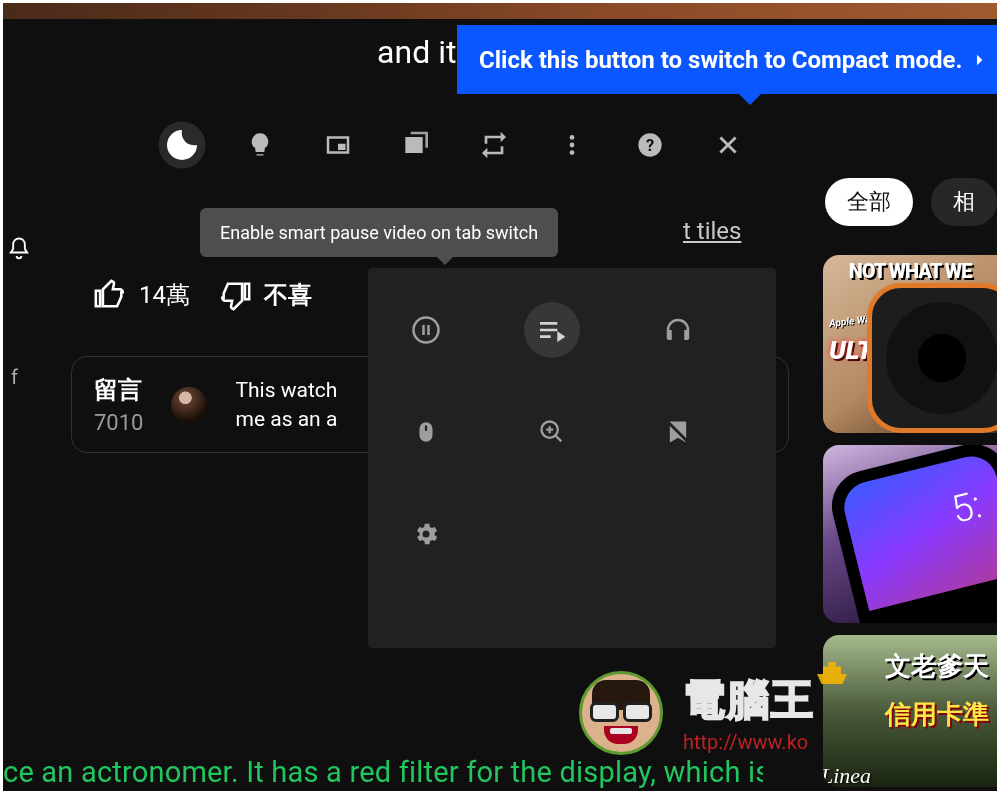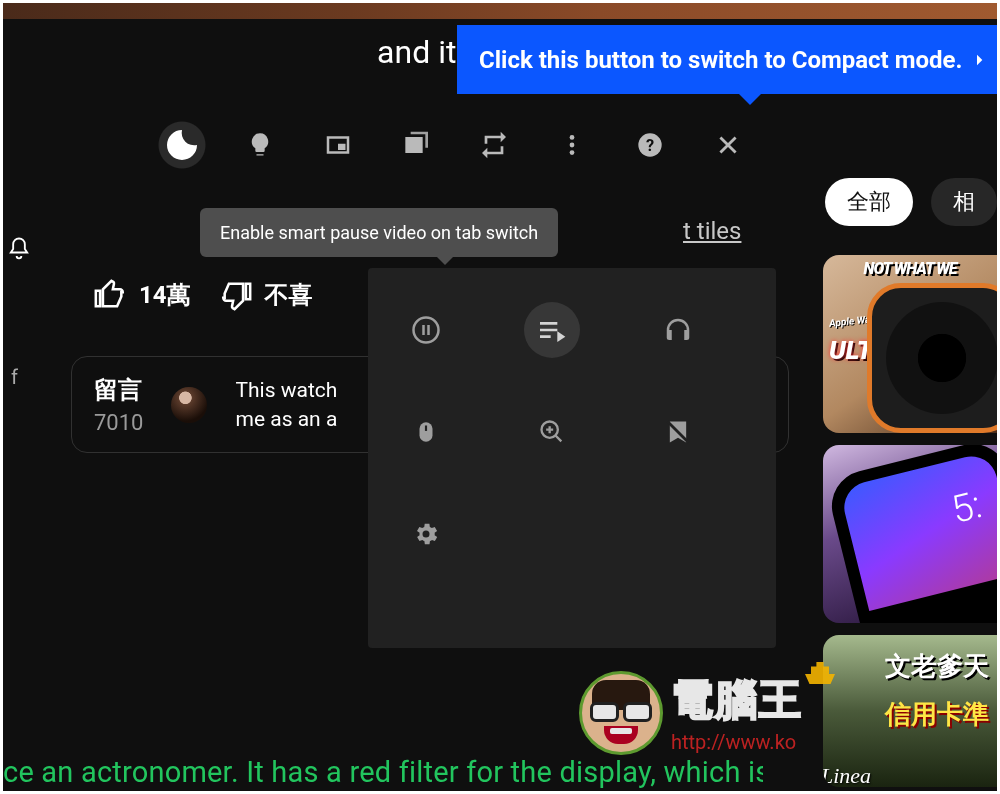--- a/index.html
+++ b/index.html
@@ -7,21 +7,21 @@
   .frame { position: absolute; top: 3px; left: 3px; right: 3px; bottom: 3px; background: #0f0f0f; overflow: hidden; }
   .vid-strip { position: absolute; top: 0; left: 0; right: 0; height: 16px; background: linear-gradient(90deg,#4a2a1a,#6b3a20 35%,#8a4a28 60%,#a05a30); }
   .caption-top { position: absolute; top: 30px; left: 0; right: 0; text-align: center; color: #fff; font-size: 32px; font-weight: 400; }
   .toolbar { position: absolute; top: 104px; left: 140px; width: 630px; height: 76px; display: flex; align-items: center; gap: 0; }
   .tbtn { width: 78px; height: 76px; display: flex; align-items: center; justify-content: center; color: #bababa; position: relative; }
   .tbtn.active { background: radial-gradient(circle, #2a2a2a 42%, transparent 44%); color: #fff; }
   .left-rail { position: absolute; left: 0; top: 230px; width: 28px; color: #fff; }
   .bell-ico { margin-left: 2px; }
   .f-letter { color: #aaa; font-size: 20px; margin: 100px 0 0 8px; font-weight: 400; }
   .meta-row { position: absolute; top: 275px; left: 90px; right: 215px; display: flex; align-items: center; gap: 28px; color: #fff; font-size: 24px; }
-  .meta-row .count { font-weight: 700; }
+  .meta-row .count { font-weight: 400; }
   .dislike-lbl { font-weight: 700; }
   .comment-box { position: absolute; top: 353px; left: 68px; width: 718px; height: 97px; border: 1px solid #313131; border-radius: 16px; display: flex; align-items: center; padding: 0 22px; gap: 28px; }
   .comment-left { display: flex; flex-direction: column; }
   .comment-title { color: #fff; font-size: 24px; font-weight: 700; }
   .comment-count { color: #9a9a9a; font-size: 22px; margin-top: 4px; }
   .avatar { width: 36px; height: 36px; border-radius: 50%; background: radial-gradient(circle at 40% 30%, #d7b7a4 18%, #5a3a2a 20%, #1a0e08 70%); flex-shrink: 0; }
   .comment-text { color: #fff; font-size: 21px; line-height: 1.35; }
   .panel { position: absolute; top: 265px; left: 365px; width: 408px; height: 380px; background: #212121; border-radius: 4px; display: flex; flex-direction: column; padding: 34px 30px; gap: 46px; }
   .panel-row { display: flex; gap: 70px; }
   .pcell { width: 56px; height: 56px; display: flex; align-items: center; justify-content: center; color: #9e9e9e; border-radius: 50%; }
@@ -34,32 +34,32 @@
   .callout::after { content: ""; position: absolute; top: 69px; left: 282px; border: 11px solid transparent; border-top-color: #0b57ff; border-bottom: none; }
   .chips { position: absolute; top: 175px; right: 0; display: flex; gap: 18px; align-items: center; }
   .chip { height: 48px; border-radius: 24px; display: flex; align-items: center; padding: 0 22px; font-size: 22px; font-weight: 500; }
   .chip.white { background: #fff; color: #0f0f0f; }
   .chip.dark { background: #272727; color: #fff; }
   .thumbs { position: absolute; right: 0; top: 252px; width: 174px; display: flex; flex-direction: column; gap: 12px; }
   .thumb { width: 174px; border-radius: 16px 0 0 16px; overflow: hidden; position: relative; background: #333; }
   .thumb.t1 { height: 178px; background: linear-gradient(145deg,#d6b89a 0%, #b28860 55%, #4a2c18 100%); }
   .t1 .watch { position: absolute; top: 28px; right: -20px; width: 150px; height: 150px; border-radius: 34px; background: #1d1d1d; border: 5px solid #e07a2a; }
   .t1 .watch::before { content:""; position:absolute; inset:14px; border-radius:50%; background: radial-gradient(circle,#000 30%, #111 31%), conic-gradient(#0af,#f0a,#af0,#0af); }
-  .t1 .cap { position:absolute; top:4px; left:0; right:0; text-align:center; color:#fff; font-weight:900; font-style:italic; font-size:16px; text-shadow:2px 2px 0 #000; letter-spacing:-1px; }
+  .t1 .cap { position:absolute; top:4px; left:0; right:0; text-align:center; color:#fff; font-weight:900; font-size:20px; text-shadow:2px 2px 0 #000; letter-spacing:-1px; }
   .t1 .ultra { position:absolute; top:80px; left:6px; color:#fff; font-weight:900; font-style:italic; font-size:26px; text-shadow:0 0 5px #f33,2px 2px 0 #000; }
   .t1 .aw { position:absolute; top:60px; left:6px; color:#fff; font-size:10px; font-weight:700; font-style:italic; transform:rotate(-6deg); text-shadow:1px 1px 0 #000; }
   .thumb.t2 { height: 178px; background: linear-gradient(160deg,#d0b8e0 0%,#6a4a8a 40%, #1a0a2a 100%); }
   .t2 .phone { position:absolute; right:-30px; top:10px; width:180px; height:210px; border-radius:36px; background:#000; transform:rotate(-14deg); }
   .t2 .phone::before { content:""; position:absolute; top:12px; left:12px; right:12px; height:60%; border-radius:26px 26px 0 0; background: linear-gradient(160deg,#3a5aff,#8a3aff,#b03a9a); }
   .t2 .ptime { position:absolute; right:16px; top:40px; color:#fff; font-size:38px; font-weight:300; transform:rotate(-14deg); }
   .thumb.t3 { height: 152px; background: linear-gradient(180deg,#a5b98d 0%, #4a5a3a 50%, #1a2410 100%); }
   .t3 .txt1 { position:absolute; right:8px; top:14px; color:#fff; font-weight:900; font-size:26px; text-shadow:2px 2px 0 #000; }
   .t3 .txt2 { position:absolute; right:8px; top:62px; color:#ffe645; font-weight:900; font-size:26px; text-shadow:2px 2px 0 #8a0000; }
   .t3 .logo { position:absolute; left:-2px; bottom:-2px; color:#fff; font-style:italic; font-size:22px; text-shadow:1px 1px 2px #000; font-family: 'Brush Script MT', cursive; }
-  .watermark { position:absolute; left:576px; top:668px; display:flex; align-items:center; gap:8px; opacity:.9; }
+  .watermark { position:absolute; left:576px; top:668px; display:flex; align-items:center; gap:20px; opacity:.9; }
   .wm-head { width:84px; height:84px; border-radius:50%; background:#f2c49a; border:3px solid #6a3; position:relative; }
   .wm-head::before { content:""; position:absolute; top:6px; left:10px; right:10px; height:30px; background:#2a1a10; border-radius:14px 14px 0 0; }
   .wm-head .glasses { position:absolute; top:28px; left:8px; right:8px; height:20px; display:flex; gap:4px; }
   .wm-head .glasses span { flex:1; background:#fff; border:3px solid #222; border-radius:6px; }
   .wm-head .mouth { position:absolute; bottom:8px; left:22px; right:22px; height:18px; background:#b02; border-radius:0 0 14px 14px; }
   .wm-head .mouth::before { content:""; position:absolute; top:2px; left:6px; right:6px; height:6px; background:#fff; border-radius:2px; }
   .wm-text { display:flex; flex-direction:column; }
   .wm-cn { font-size:42px; font-weight:900; color:#1a73ff; -webkit-text-stroke:2px #fff; letter-spacing:2px; position:relative; }
   .wm-cn::after { content:""; position:absolute; right:-32px; top:-10px; width:30px; height:22px; background:#f4b400; clip-path: polygon(15% 100%, 0 55%, 20% 55%, 20% 20%, 38% 20%, 38% 0, 62% 0, 62% 20%, 80% 20%, 80% 55%, 100% 55%, 85% 100%); }
   .wm-url { color:#ff2a2a; font-size:20px; margin-top:2px; opacity:.8; }

